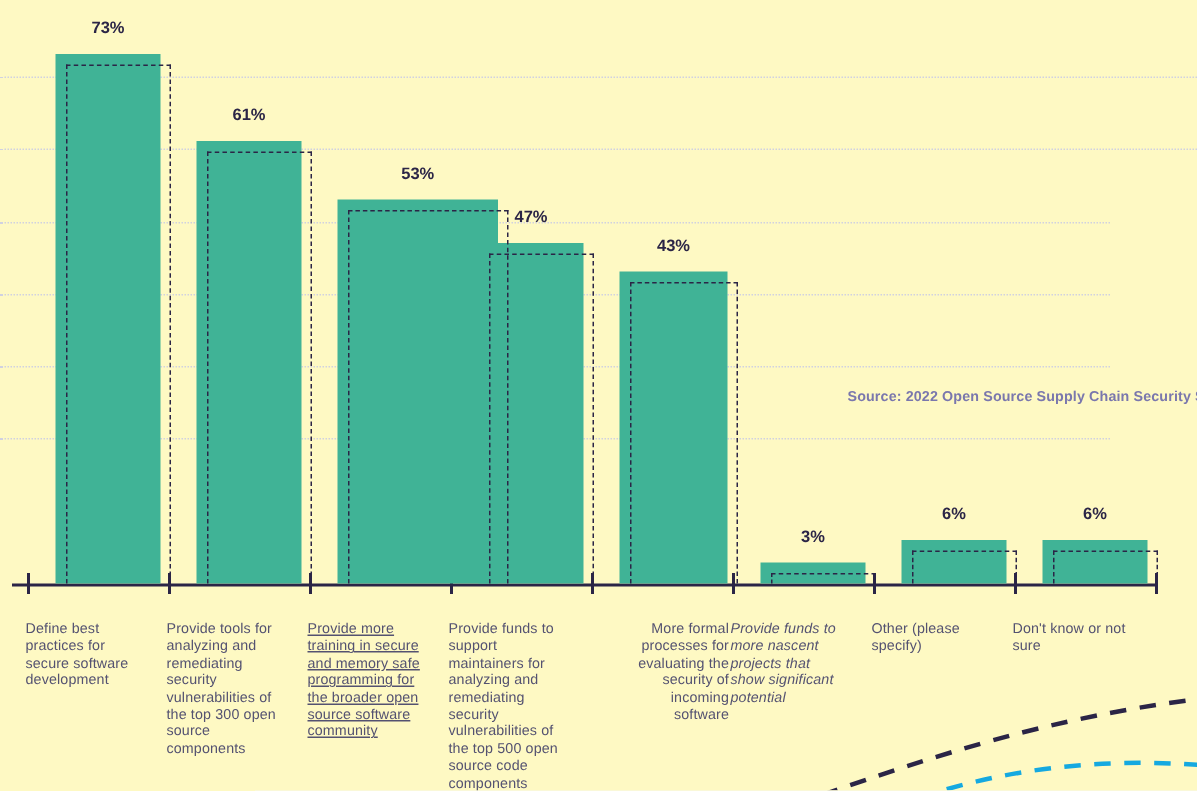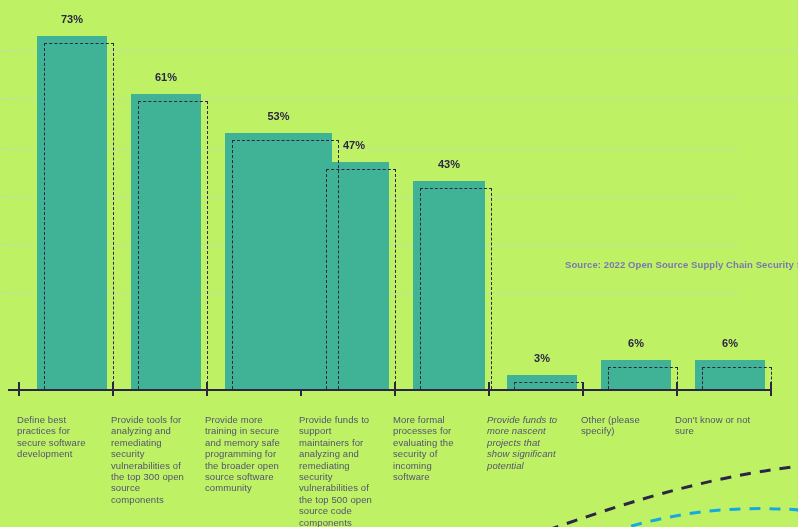--- a/index.html
+++ b/index.html
@@ -10,21 +10,21 @@
     width: 798px;
     height: 527px;
     background: #f4f6fb;
     font-family: "Liberation Sans", sans-serif;
     overflow: hidden;
   }
   #root {
     position: relative;
     width: 798px;
     height: 527px;
-    background: #bef264;
+    background: #fef9c3;
     overflow: hidden;
   }
 
   
   .gridline {
     position: absolute;
     left: 0;
     height: 0;
     border-top: 1px dotted #c9cbe6;
     opacity: .85;
@@ -190,23 +190,23 @@
       <div class="axis-tick" style="left: 394px;"></div>
       <div class="axis-tick" style="left: 488px;"></div>
       <div class="axis-tick" style="left: 582px;"></div>
       <div class="axis-tick" style="left: 676px;"></div>
       <div class="axis-tick" style="left: 770px;"></div>
     </div>
 
   <div id="cat-labels">
       <div class="cat-label" style="left: 17px; width: 78px;">Define best practices for secure software development</div>
       <div class="cat-label" style="left: 111px; width: 78px;">Provide tools for analyzing and remediating security vulnerabilities of the top 300 open source components</div>
-      <div class="cat-label" style="left: 205px; width: 78px;">Provide more training in secure and memory safe programming for the broader open source software community</div>
+      <div class="cat-label" style="left: 205px; width: 78px; text-decoration: underline;">Provide more training in secure and memory safe programming for the broader open source software community</div>
       <div class="cat-label" style="left: 299px; width: 78px;">Provide funds to support maintainers for analyzing and remediating security vulnerabilities of the top 500 open source code components</div>
-      <div class="cat-label" style="left: 393px; width: 78px;">More formal processes for evaluating the security of incoming software</div>
+      <div class="cat-label" style="left: 408px; width: 78px; text-align: right;">More formal processes for evaluating the security of incoming software</div>
       <div class="cat-label" style="left: 487px; width: 78px; font-style: italic;">Provide funds to more nascent projects that show significant potential</div>
       <div class="cat-label" style="left: 581px; width: 78px;">Other (please specify)</div>
       <div class="cat-label" style="left: 675px; width: 78px;">Don't know or not sure</div>
     </div>
 
   <div id="source-note">Source: 2022 Open Source Supply Chain Security Survey.</div>
 
   <svg id="decor" viewBox="0 0 798 527">
     <path d="M 548 530 C 620 505, 700 478, 800 466" fill="none" stroke="#2b2546" stroke-width="3" stroke-dasharray="11 9" stroke-linecap="butt"></path>
     <path d="M 612 532 C 670 513, 730 505, 800 510" fill="none" stroke="#15a9e0" stroke-width="3" stroke-dasharray="11 9" stroke-linecap="butt"></path>

